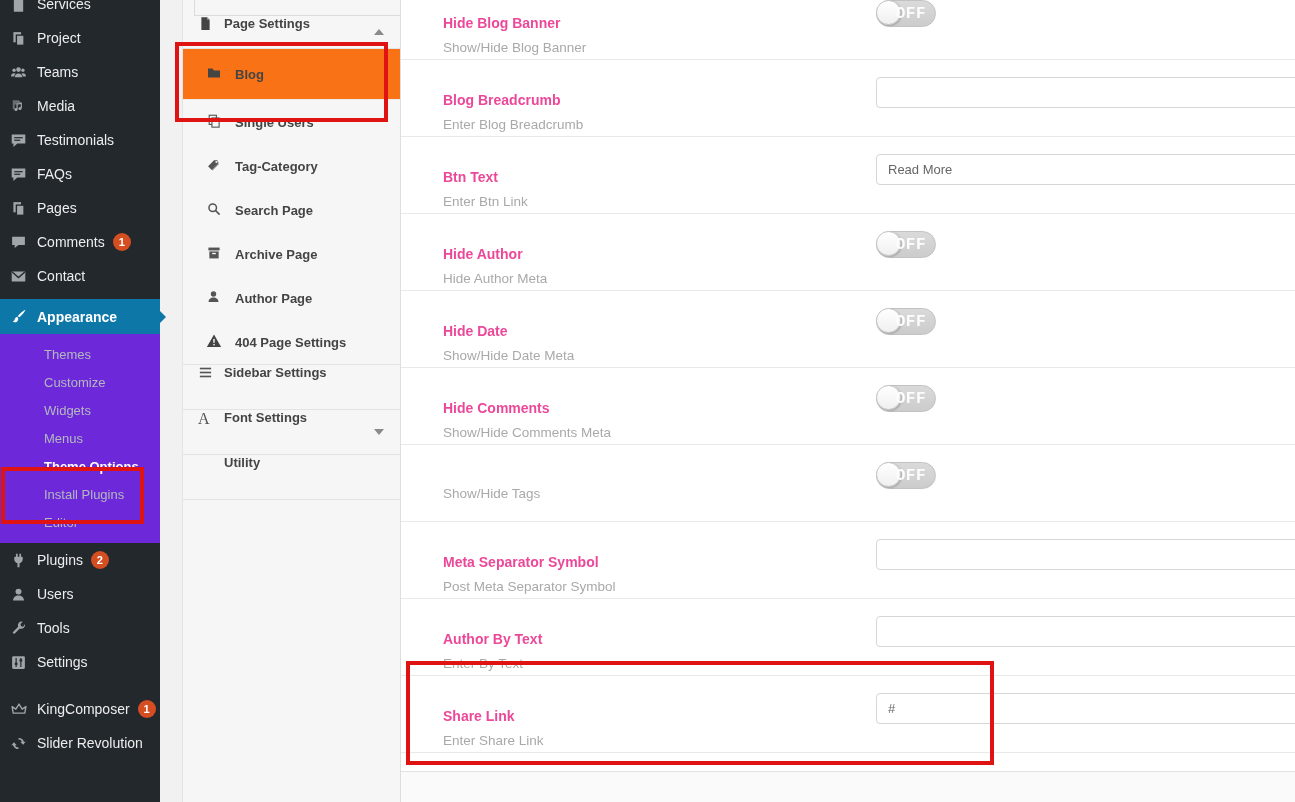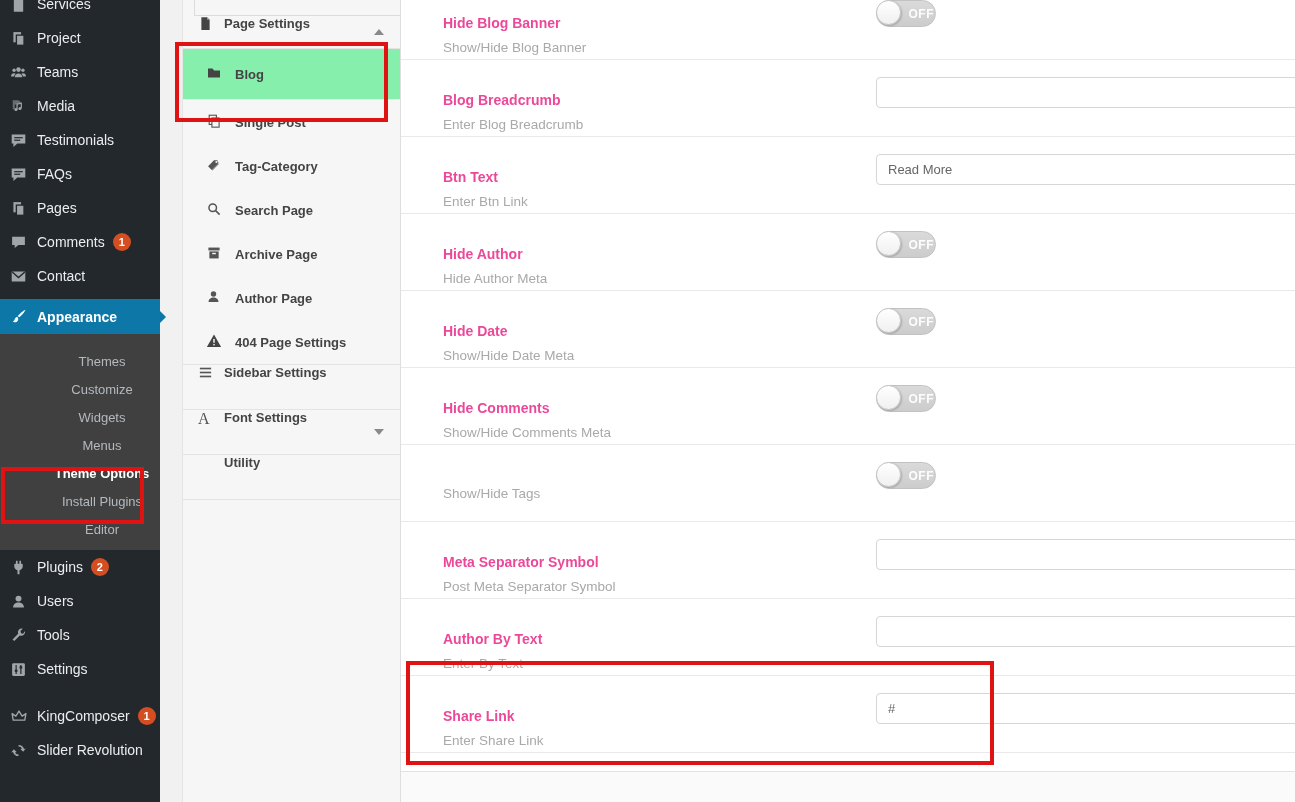--- a/index.html
+++ b/index.html
@@ -11,37 +11,37 @@
   .top-menu { margin-top:-13px; }
   .mi { display:flex; align-items:center; height:34px; color:#ecedee; font-size:14px; cursor:pointer; }
   .mi .ic { width:37px; display:flex; justify-content:center; align-items:center; flex:none; }
   .admin-menu svg { fill:#a0a5aa; }
   .badge { background:#d54e21; color:#fff; border-radius:50%; min-width:18px; height:18px; line-height:18px;
            font-size:11px; font-weight:bold; text-align:center; margin-left:8px; padding:0 1px; box-sizing:border-box; }
   .mi.current-top { background:#0d77a8; color:#fff; position:relative; margin-top:6px; height:35px; font-weight:bold; }
   .mi.current-top svg { fill:#fff; }
   .mi.current-top .arrow { position:absolute; right:-14px; top:50%; margin-top:-8px; width:0; height:0;
            border:8px solid transparent; border-left-color:#0d77a8; }
-  .submenu { background:#404040; padding:14px 0 6px 0; list-style:none; margin:0;text-align:center; }
+  .submenu { background:#6d28d9; padding:7px 0 6px 0; list-style:none; margin:0; }
   .smi { height:28px; line-height:28px; padding-left:44px; font-size:13px; color:#b4b9be; cursor:pointer; }
   .smi.current { color:#fff; font-weight:bold; }
   .grp-sep { height:13px; }
 
   
   .sp { position:absolute; left:182px; top:0; bottom:0; width:217px; background:#f6f6f6;
         border-left:1px solid #e4e4e4; border-right:1px solid #dedede; z-index:1; font-size:13px; color:#444; }
   .sp svg { fill:#555; }
   .sp-topv { position:absolute; left:11px; top:0; width:1px; height:15px; background:#dcdcdc; }
   .sp-topline { position:absolute; left:11px; right:0; top:15px; height:1px; background:#dcdcdc; }
   .sp-header { height:32px; margin-top:16px; display:flex; align-items:flex-start; padding-left:15px;
                border-bottom:1px solid #e3e3e3; font-weight:bold; position:relative; cursor:pointer; }
   .sp-header .ic { width:26px; flex:none; }
   .sp-child { height:44px; display:flex; align-items:center; padding-left:23px; font-weight:bold; cursor:pointer; }
   .sp-child .ic { width:29px; flex:none; }
-  .sp-child.active { background:#86efac; height:50px; border-bottom:1px solid #ececec; }
+  .sp-child.active { background:#f97316; height:50px; border-bottom:1px solid #ececec; }
   .sp-section { height:44px; border-top:1px solid #e3e3e3; display:flex; 
                 padding-left:15px; font-weight:bold; position:relative; cursor:pointer; }
   .sp-section .ic { width:26px; flex:none; }
   .sp-section.last { border-bottom:1px solid #e3e3e3; padding-left:41px; }
   .caret-up { width:0; height:0; border-left:5px solid transparent; border-right:5px solid transparent;
               border-bottom:6px solid #8a8a8a; position:absolute; right:16px; top:13px; }
   .caret-down { width:0; height:0; border-left:5px solid transparent; border-right:5px solid transparent;
                 border-top:6px solid #8a8a8a; position:absolute; right:16px; top:19px; }
   .serifA { font-family:"Liberation Serif","DejaVu Serif",serif; font-size:16px; color:#555; font-weight:normal; }
 
@@ -50,22 +50,22 @@
   .rows { margin-top:-17px; }
   .row { height:77px; border-bottom:1px solid #e9e9e9; position:relative; padding:32px 0 0 43px; box-sizing:border-box; }
   .row .lbl { font-size:14px; font-weight:bold; color:#ec4899; }
   .row .desc { margin-top:9px; font-size:13.5px; color:#a9a9a9; }
   .ctrl { position:absolute; left:476px; top:17px; }
   .toggle { width:58px; height:25px; border:1px solid #c2c2c2; border-radius:14px;
             background:linear-gradient(#dadada,#cccccc); position:relative; cursor:pointer; }
   .knob { position:absolute; left:-1px; top:-1px; width:25px; height:25px; border:1px solid #c6c6c6;
           background:linear-gradient(#ffffff,#f0f0f0); border-radius:50%; box-sizing:border-box;
           box-shadow:1px 1px 2px rgba(0,0,0,.2); }
-  .offtxt { position:absolute; right:1px; top:50%; transform:translateY(-50%); font-size:12px;
-            font-weight:bold; color:#fdfdfd; letter-spacing:.5px; }
+  .offtxt { position:absolute; right:9px; top:50%; transform:translateY(-50%); font-size:16px;
+            font-weight:bold; color:#fdfdfd; letter-spacing:.5px;font-family:Liberation Mono, monospace; }
   .tinput { width:600px; height:31px; border:1px solid #d6d6d6; border-radius:4px; padding:0 11px;
             font-size:13px; color:#666; background:#fff; box-sizing:border-box;
             font-family:"Liberation Sans","DejaVu Sans",sans-serif; outline:none; }
   .bottom-strip { position:absolute; top:771px; left:0; right:0; height:31px; background:#fafafa; border-top:1px solid #e2e2e2; }
 
   
   .ann { position:absolute; border:4px solid #e01313; z-index:30; pointer-events:none; background:transparent; }
   .ann-blog { left:175px; top:42px; width:205px; height:72px; }
   .ann-theme-options { left:1px; top:467px; width:135px; height:49px; }
   .ann-share-link { left:406px; top:661px; width:580px; height:96px; }
@@ -190,21 +190,21 @@
       <span>Blog</span>
     </div>
 
     <div class="sp-child">
       <span class="ic">
         <svg width="16" height="16" viewBox="0 0 20 20">
             <rect x="4" y="2.8" width="9" height="11.5" fill="none" stroke="#555" stroke-width="1.4"></rect>
             <rect x="7.4" y="6.2" width="9" height="11.5" fill="#f6f6f6" stroke="#555" stroke-width="1.4"></rect>
           </svg>
       </span>
-      <span>Single Post</span>
+      <span>Single Users</span>
     </div>
 
     <div class="sp-child">
       <span class="ic">
         <svg width="16" height="16" viewBox="0 0 20 20">
             <path d="M5.2 13.8L12.6 6.4h3v3L8.2 16.8z" fill="#8c8c8c"></path>
             <path d="M2.6 11.6L10 4.2h4.4v4.4L7 16z" fill="#555"></path>
             <circle cx="12.9" cy="6.3" r="1.2" fill="#f6f6f6"></circle>
           </svg>
       </span>

